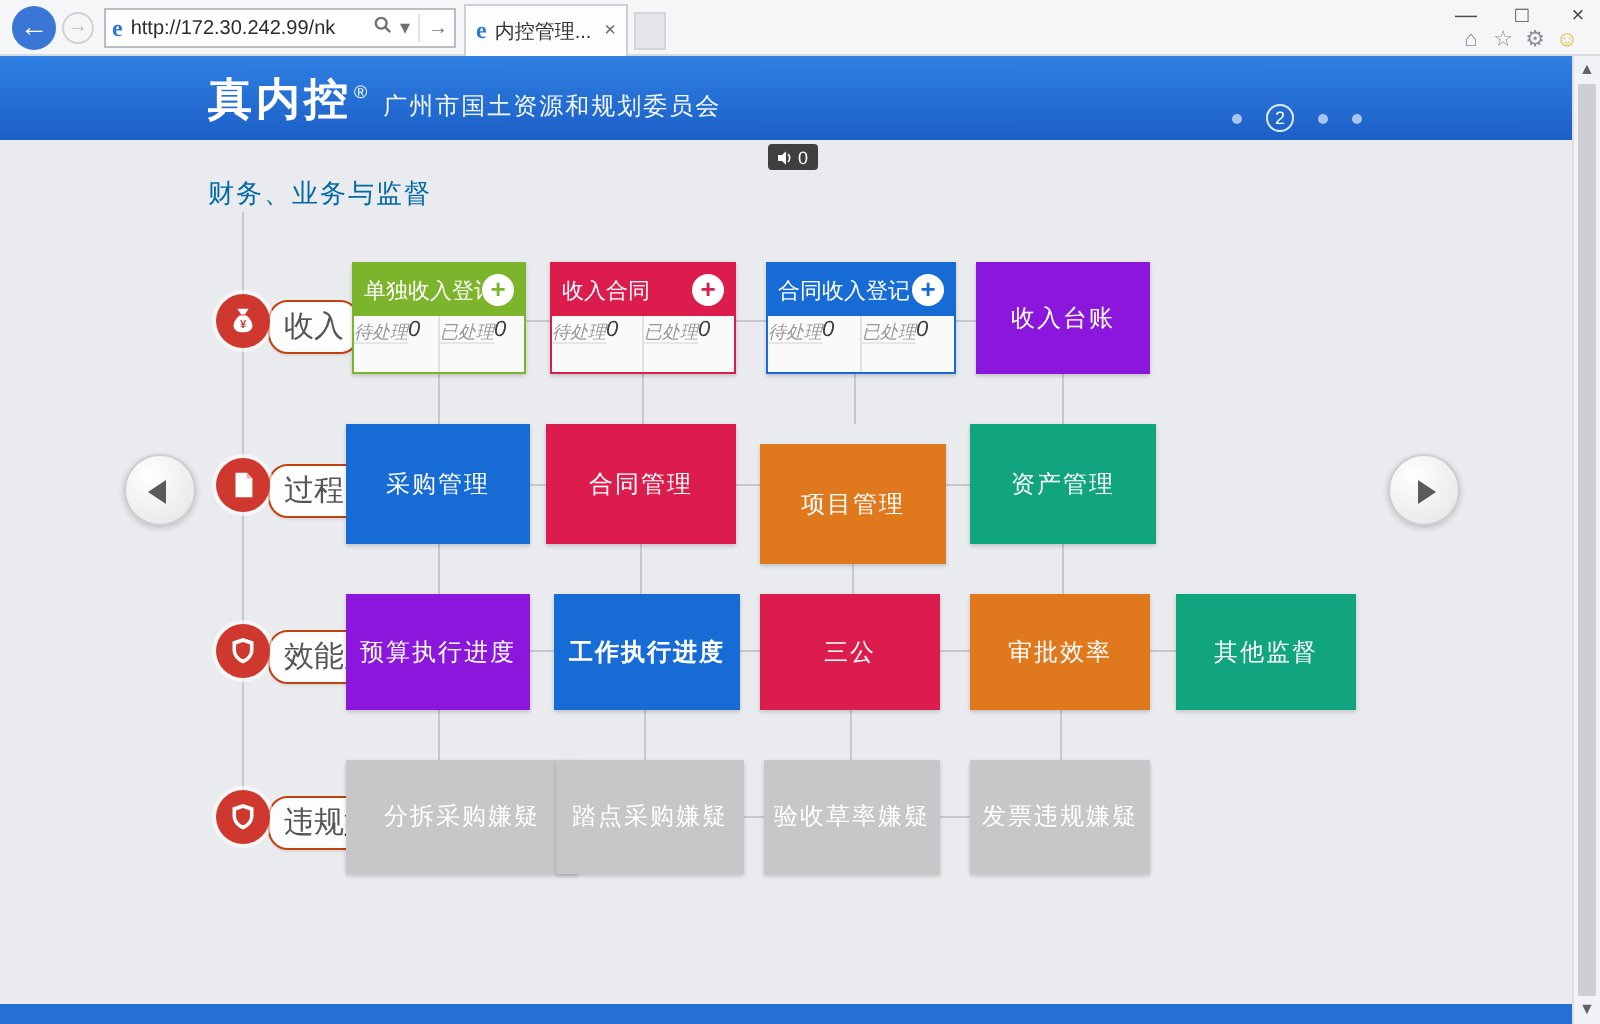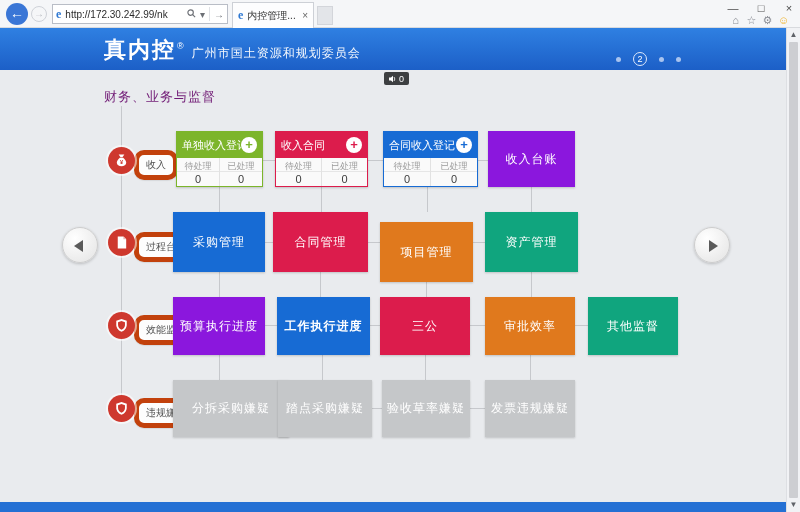--- a/index.html
+++ b/index.html
@@ -31,37 +31,37 @@
   #logo-wrap { position:absolute; left:104px; top:7px; display:flex; align-items:baseline; color:#fff; }
   #logo { font-size:22px; font-weight:bold; letter-spacing:2px; }
   #logo-reg { font-size:9px; vertical-align:super; margin:0 8px 0 1px; position:relative; top:-8px; }
   #org { font-size:12px; opacity:.95; letter-spacing:1px; }
   #pager { position:absolute; left:616px; top:24px; display:flex; align-items:center; gap:12px; }
   .pdot { width:5px; height:5px; border-radius:50%; background:#a9c4ef; }
   #pager-current { width:14px; height:14px; border:1px solid #dfe9fb; border-radius:50%; color:#fff; font-size:9px; text-align:center; line-height:13px; }
 
   #sound-badge { position:absolute; left:384px; top:44px; width:25px; height:13px; background:#3d3f41; border-radius:2px; color:#fff; display:flex; align-items:center; justify-content:center; gap:2px; font-size:9px; }
 
-  #section-title { position:absolute; left:104px; top:60px; font-size:13px; color:#701a75; letter-spacing:1px; }
+  #section-title { position:absolute; left:104px; top:60px; font-size:13px; color:#0369a1; letter-spacing:1px; }
 
   .hline, .vline { position:absolute; background:#c6c8cc; z-index:0; }
   .hline { height:1px; } .vline { width:1px; }
 
   .rowicon { position:absolute; width:27px; height:27px; border-radius:50%; background:#ce382e; z-index:3; display:flex; align-items:center; justify-content:center; box-shadow:0 0 0 2px rgba(255,255,255,.55); }
   .rowicon svg { width:15px; height:15px; }
-  .pill { position:absolute; background:#fdfdfd; border:5px solid #c2410c; border-radius:10px; font-size:10px; color:#555; padding:3px 7px; z-index:2; white-space:nowrap; box-shadow:0 1px 1px rgba(0,0,0,.08); }
+  .pill { position:absolute; background:#fdfdfd; border:1px solid #c2410c; border-radius:10px; font-size:15px; color:#555; padding:3px 7px; z-index:2; white-space:nowrap; box-shadow:0 1px 1px rgba(0,0,0,.08); }
 
   .card { position:absolute; z-index:2; box-shadow:0 1px 2px rgba(0,0,0,.18); }
   .card.solid { display:flex; align-items:center; justify-content:center; color:#fff; font-size:12px; letter-spacing:1px; }
   .card.counter { background:#fafafa; border:1px solid; display:flex; flex-direction:column; }
   .chead { height:26px; display:flex; align-items:center; padding:0 5px; color:#fff; font-size:11px; }
   .chead .ct { flex:1; white-space:nowrap; overflow:hidden; }
   .plusbtn { width:16px; height:16px; border-radius:50%; background:#fff; font-size:13px; font-weight:bold; text-align:center; line-height:15px; }
   .cbody { flex:1; display:flex; background:#fafafa; }
-  .ccol { flex:1; display:flex; flex-direction:column; }
+  .ccol { flex:1; display:flex; flex-direction:row;font-style:italic; }
   .ccol + .ccol { border-left:1px solid #e2e2e2; }
   .clabel { font-size:9px; color:#9a9a9a; text-align:center; padding-top:2px; border-bottom:1px solid #e6e6e6; height:14px; }
   .cval { font-size:11px; color:#3c3c3c; text-align:center; line-height:14px; }
 
   .navcircle { position:absolute; width:36px; height:36px; border-radius:50%; background:radial-gradient(circle at 35% 30%,#ffffff,#e3e3e3); border:1px solid #cdcdcd; box-shadow:0 1px 3px rgba(0,0,0,.2); z-index:4; }
   .tri { position:absolute; top:12px; width:0; height:0; border-top:6px solid transparent; border-bottom:6px solid transparent; }
   .tri-l { left:11px; border-right:9px solid #5a5a5a; }
   .tri-r { left:14px; border-left:9px solid #5a5a5a; }
 
   #footer-bar { position:absolute; left:0; top:474px; width:786px; height:10px; background:#2470d4; }

